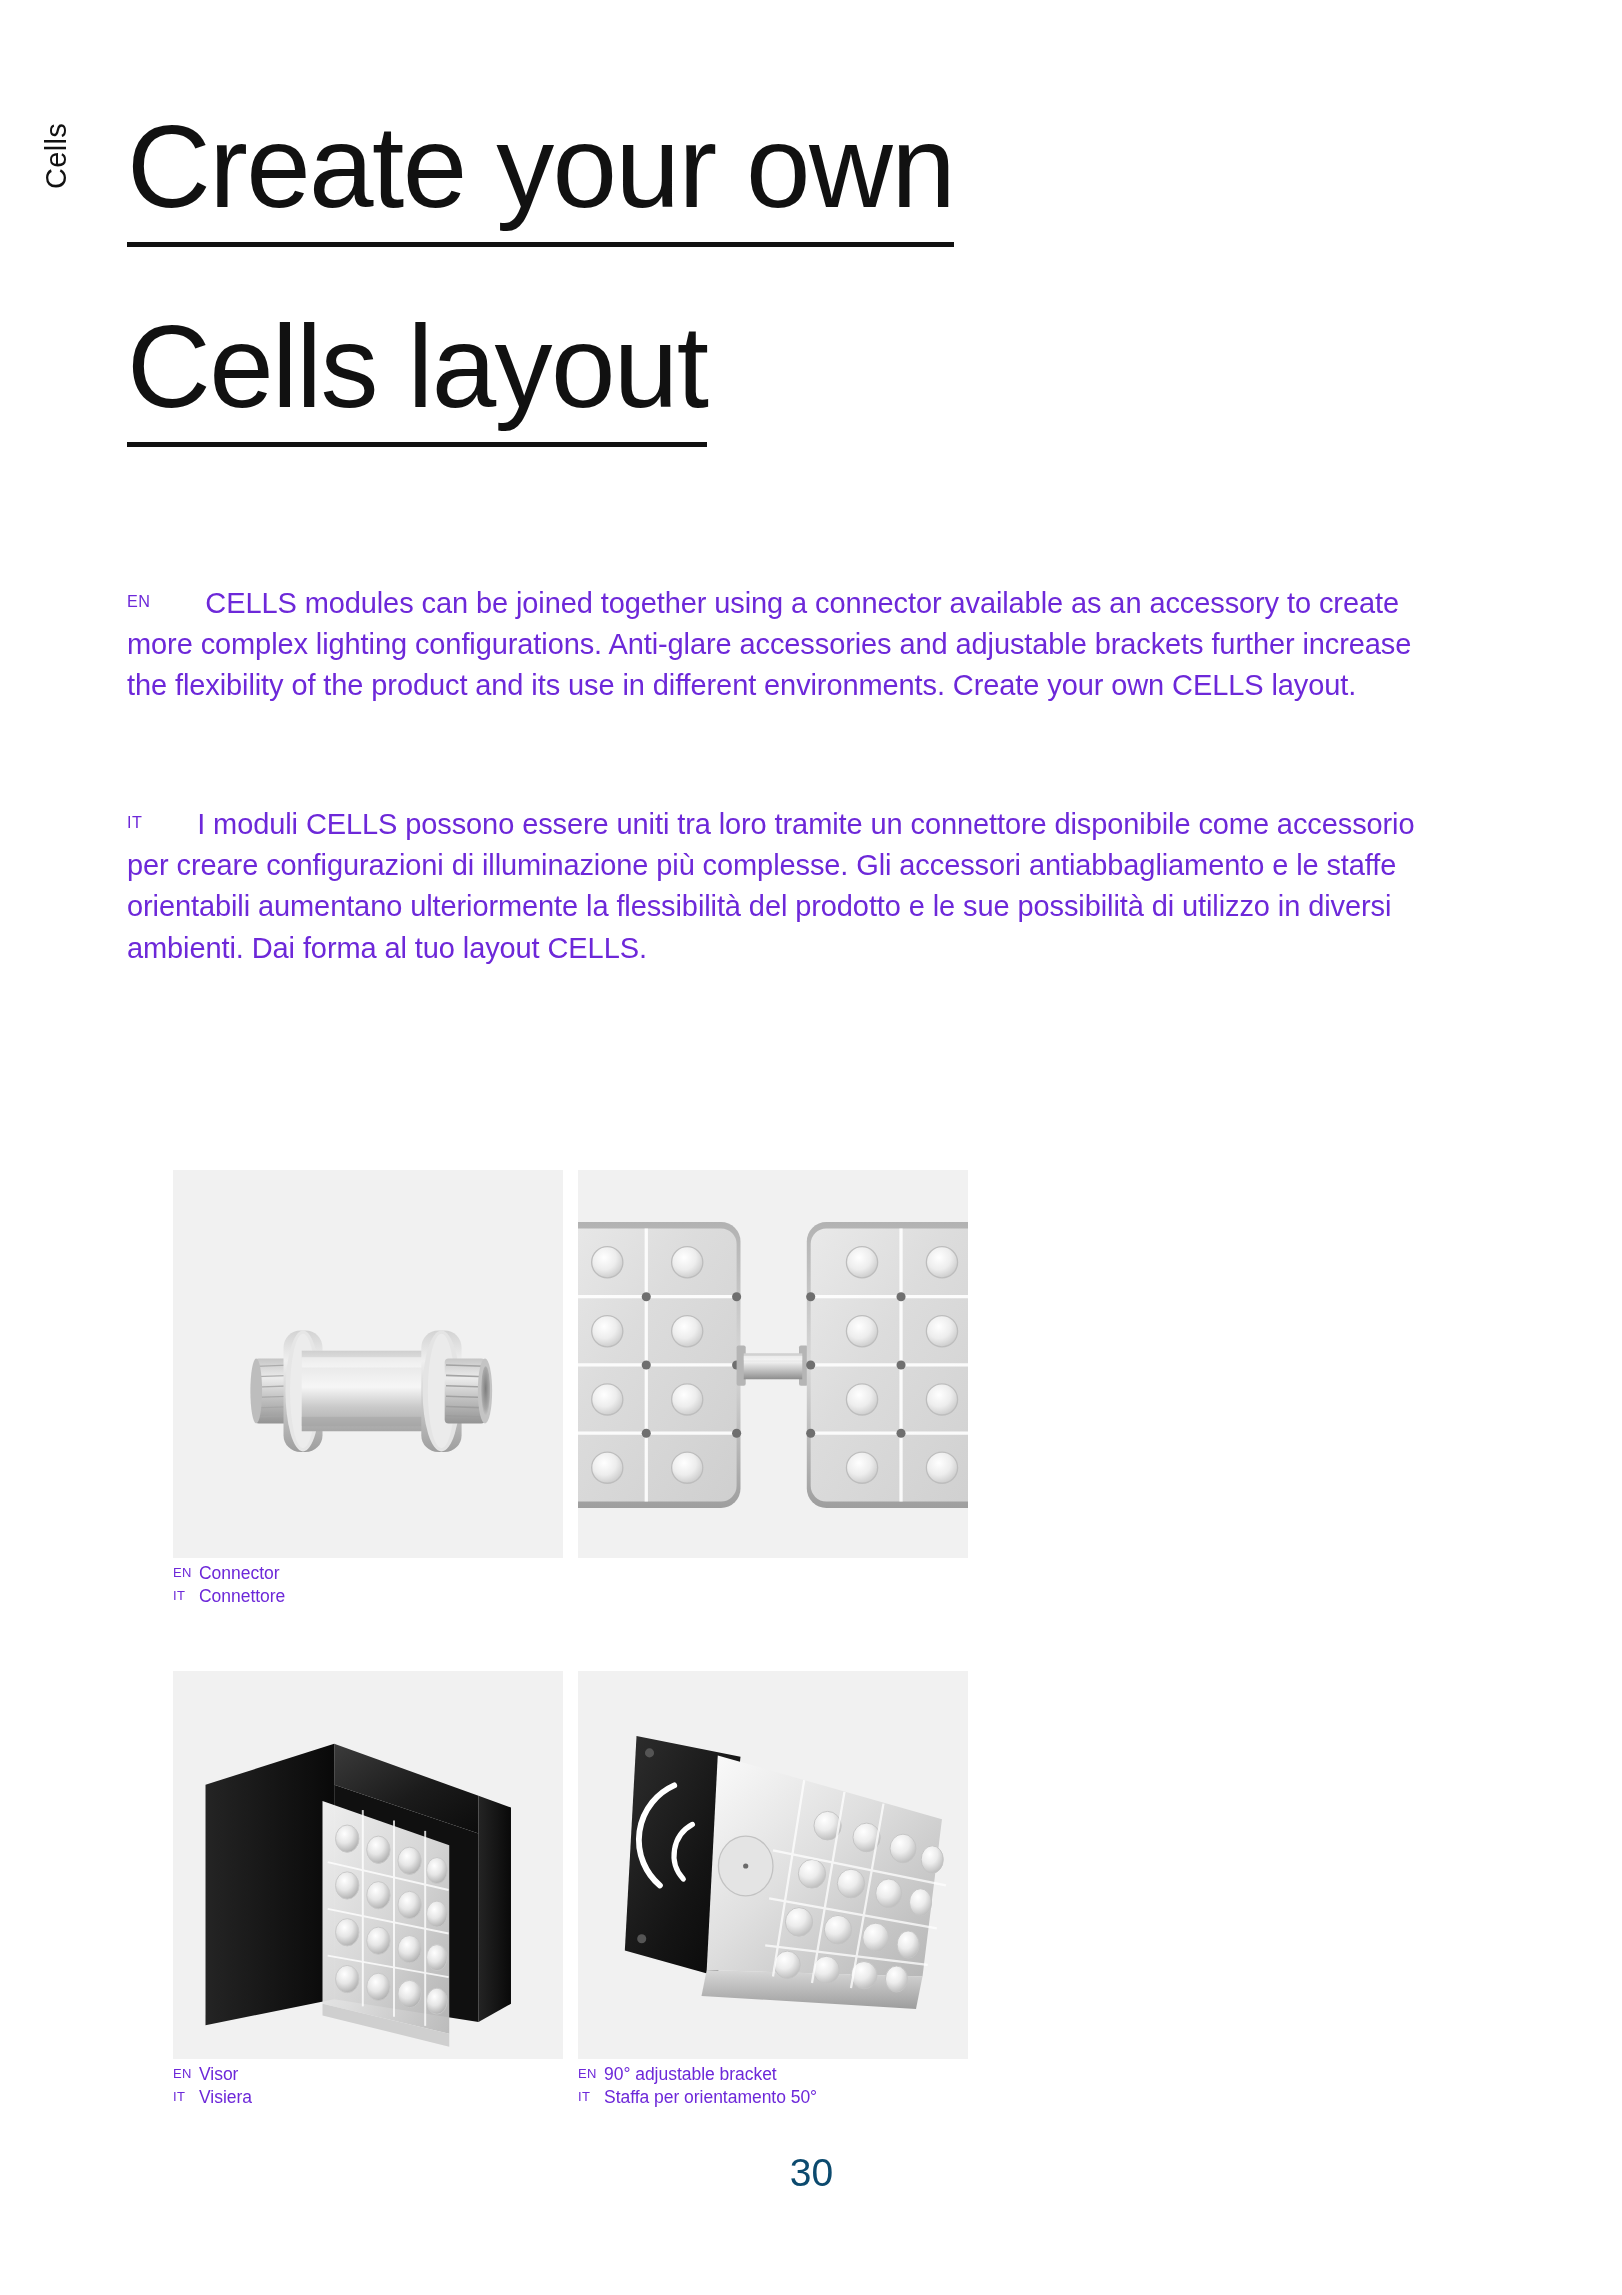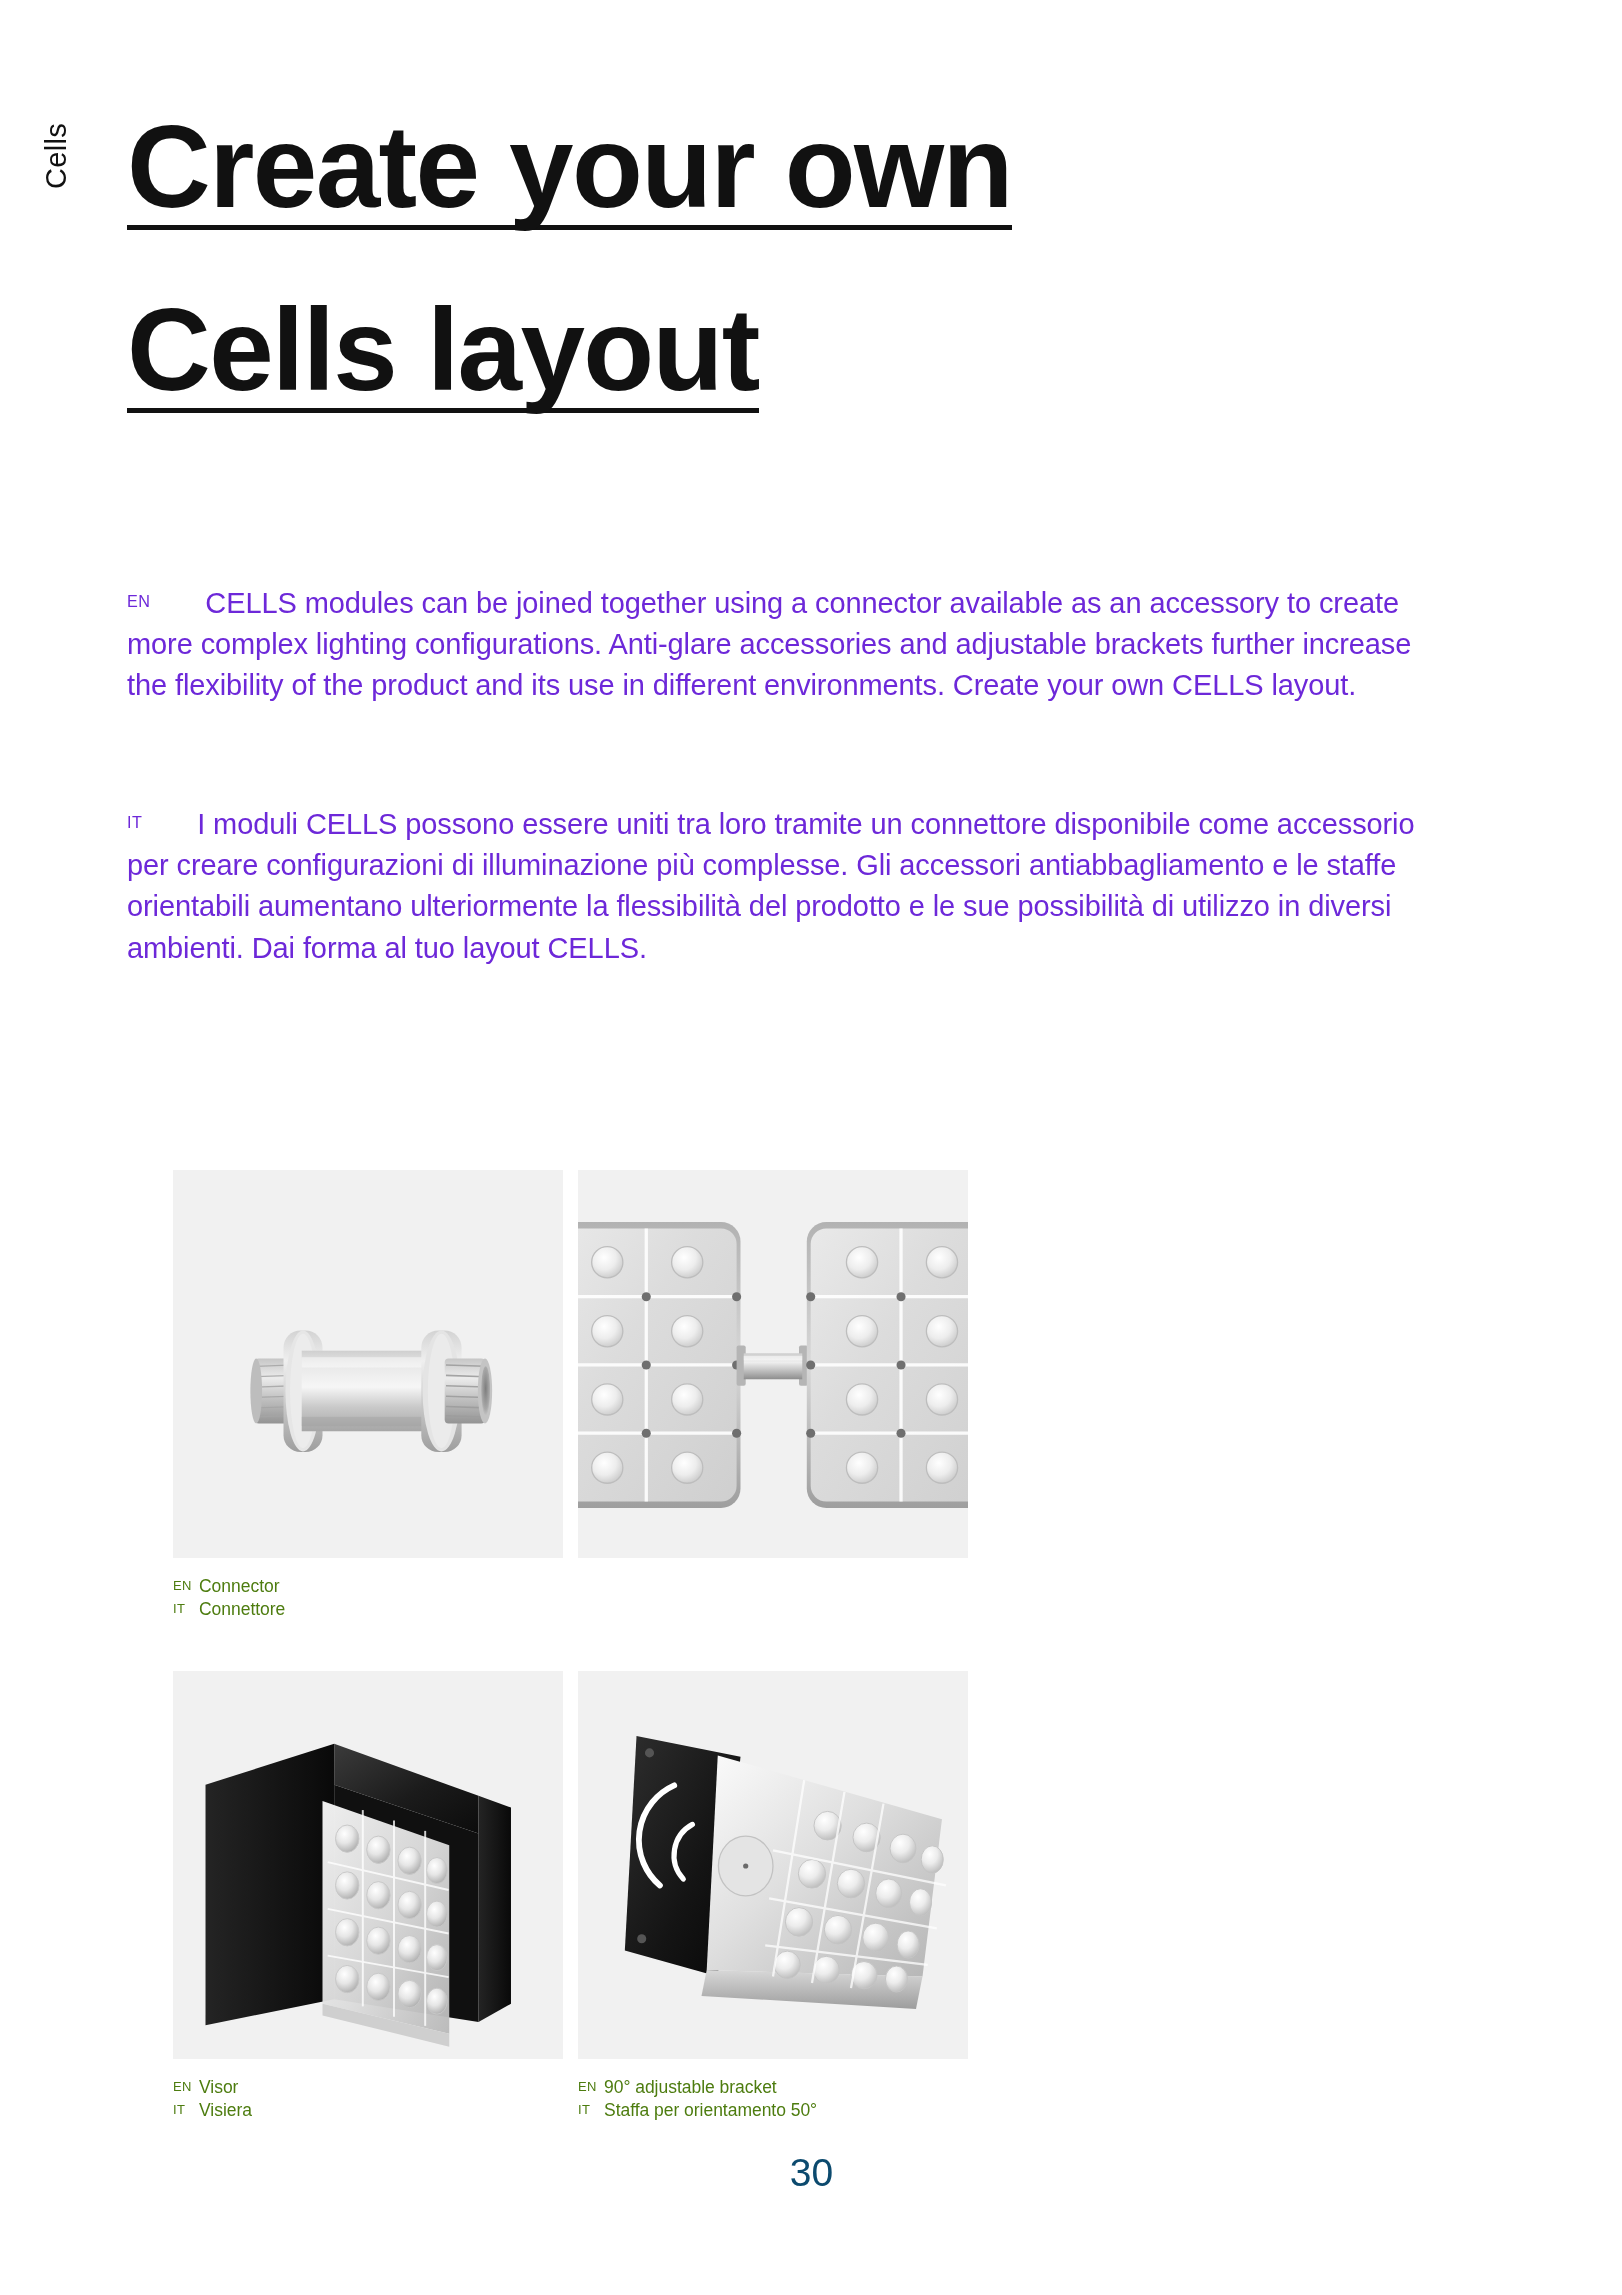--- a/index.html
+++ b/index.html
@@ -47,24 +47,25 @@
     width: 1365px;
   }
   .head-line {
     position: relative;
     margin: 0 0 0 0;
   }
   .head-text {
     display: inline-block;
     font-size: 116px;
     line-height: 1.0;
-    font-weight: 700;
+    font-weight: 400;
     letter-spacing: -1.6px;
     color: #111111;
     white-space: nowrap;
+    padding-bottom: 17px;
     border-bottom: 5.8px solid #111111;
   }
   #head-line-2 { margin-top: 62px; }
 
   
   .para {
     position: absolute;
     left: 127px;
     width: 1326px;
     font-size: 29px;
@@ -84,24 +85,24 @@
   
   .fig {
     position: absolute;
   }
   .fig-panel {
     position: relative;
     background: #f1f1f1;
     overflow: hidden;
   }
   .fig-caption {
-    margin-top: 17px;
+    margin-top: 4px;
     font-size: 17.5px;
     line-height: 1.32;
-    color: #4d7c0f;
+    color: #6d28d9;
     letter-spacing: -0.03px;
   }
   .fig-caption .cap-row { white-space: nowrap; }
   .fig-caption .cap-lang {
     display: inline-block;
     width: 26px;
     font-size: 13px;
     vertical-align: 2.6px;
     letter-spacing: 0.3px;
   }

